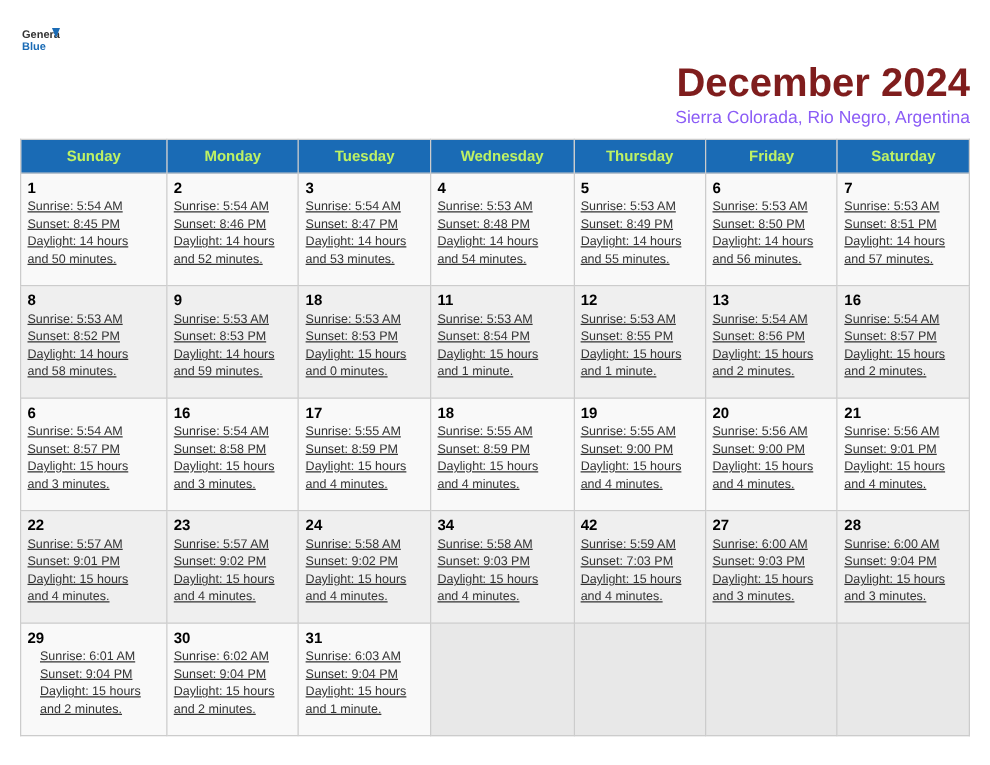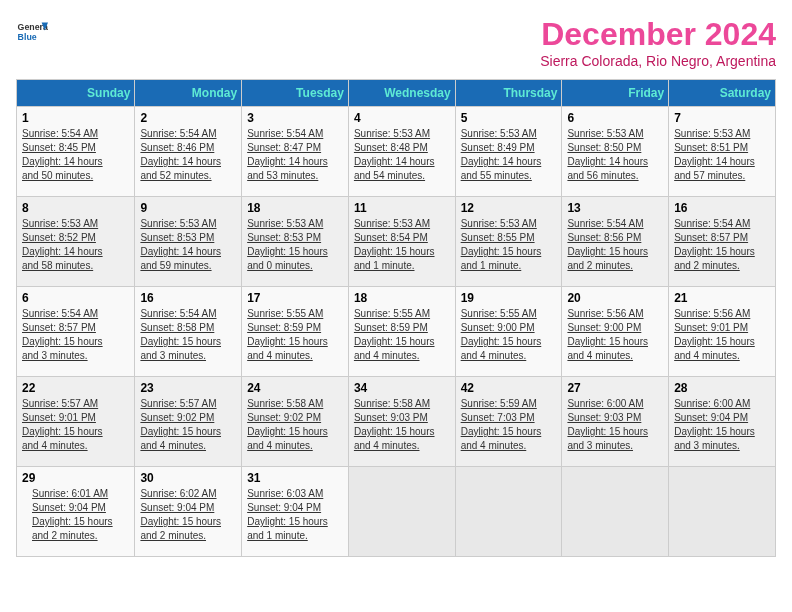--- a/index.html
+++ b/index.html
@@ -24,38 +24,39 @@
     .logo-icon {
       width: 32px;
       height: 32px;
     }
     .title-block {
       text-align: right;
     }
     .calendar-title {
       font-size: 32px;
       font-weight: bold;
-      color: #ec4899;
+      color: #7f1d1d;
+      margin-top: 32px;
     }
     .calendar-subtitle {
       font-size: 14px;
-      color: #be185d;
+      color: #8b5cf6;
     }
     table {
       width: 100%;
       border-collapse: collapse;
       font-size: 10.5px;
     }
     thead tr th {
       background-color: #1a6bb5;
-      color: #5eead4;
+      color: #bef264;
       font-size: 12px;
       font-weight: bold;
-      padding: 6px 4px;
-      text-align: right;
+      padding: 6px 16px;
+      text-align: center;
       border: 1px solid #ccc;
     }
     tbody tr td {
       vertical-align: top;
       padding: 4px 5px;
       border: 1px solid #ccc;
       min-height: 80px;
       height: 90px;
       background: #fff;
     }

